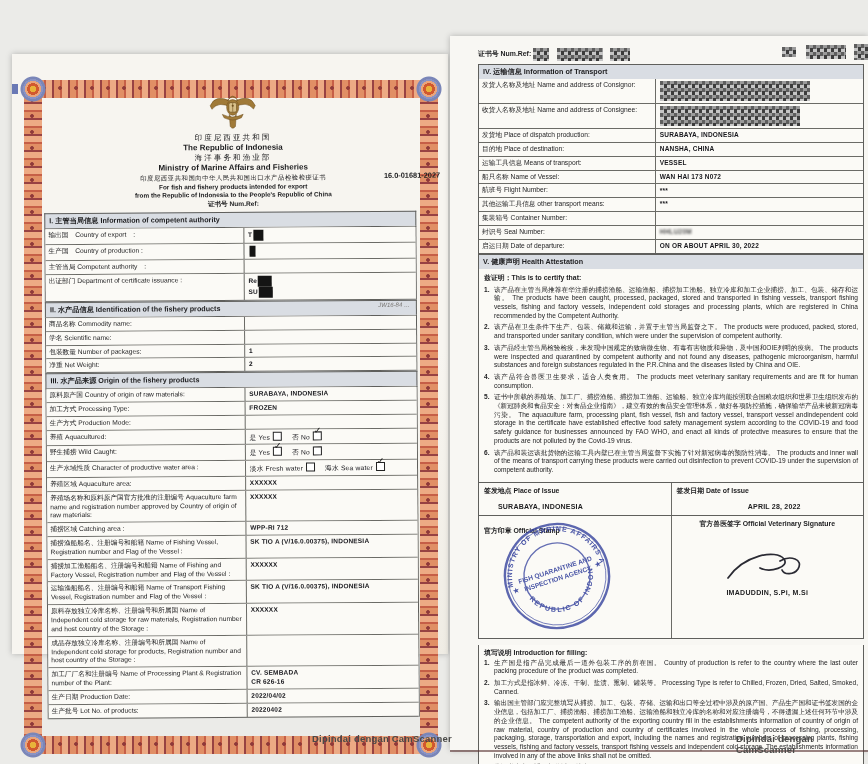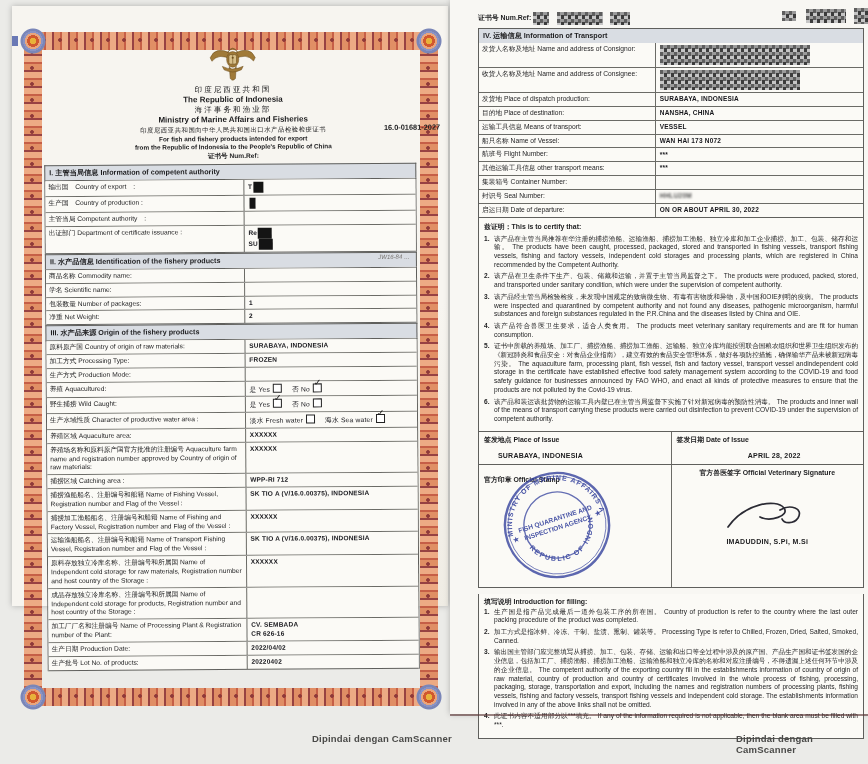--- a/index.html
+++ b/index.html
@@ -1,21 +1,21 @@
 <!DOCTYPE html>
 <html><head>
 <meta charset="utf-8">
 <style>
   html,body{margin:0;padding:0;}
   body{width:868px;height:764px;background:#ebebe8;font-family:"Liberation Sans","DejaVu Sans",sans-serif;color:#1d1d1f;}
   #canvas{position:relative;width:868px;height:764px;overflow:hidden;}
 
   
-  .page{position:absolute;background:#f6f4ef;box-shadow:0 0 6px rgba(0,0,0,.25);}
-  #page-left{left:12px;top:6px;width:436px;height:600px;background:linear-gradient(135deg,#f7f5f0 70%,#efece4);}
+  .page{position:absolute;background:#f6f4ef;box-shadow:0 0 6px rgba(0,0,0,.25);margin-top:36px;}
+  #page-left{left:12px;top:18px;width:436px;height:600px;background:linear-gradient(135deg,#f7f5f0 70%,#efece4);}
   #page-right{left:450px;top:0px;width:418px;height:714px;background:#f8f7f3;}
 
   
   .orna{position:absolute;background:
       radial-gradient(circle,#8a3030 1.5px,rgba(0,0,0,0) 2.2px),
       repeating-linear-gradient(90deg,#93393a 0 2px,#e08a5e 2px 8px,#c4583f 8px 10px,#eda77f 10px 16px);
       background-size:16px 16px,auto;opacity:.95;}
   .orna.vert{background:
       radial-gradient(circle,#8a3030 1.5px,rgba(0,0,0,0) 2.2px),
       repeating-linear-gradient(0deg,#93393a 0 2px,#e08a5e 2px 8px,#c4583f 8px 10px,#eda77f 10px 16px);
@@ -300,20 +300,21 @@
               <div class="tl">封识号 Seal Number:</div>
               <div class="tv">
                 <span class="blur">HHLU20M</span>
               </div>
             </div>
             <div class="trow">
               <div class="tl">启运日期 Date of departure:</div>
               <div class="tv">ON OR ABOUT APRIL 30, 2022</div>
             </div>
           </div>
+        <div class="sec-hdr">V. 健康声明 Health Attestation</div>
         <div class="att">
           <div class="certify">兹证明：This is to certify that:</div>
           <div>
               <div class="li">
                 <span class="n">1.</span>
                 <span class="t">该产品在主管当局推荐在华注册的捕捞渔船、运输渔船、捕捞加工渔船、独立冷库和加工企业捕捞、加工、包装、储存和运输。 The products have been caught, processed, packaged, stored and transported in fishing vessels, transport fishing vessels, fishing and factory vessels, independent cold storages and processing plants, which are registered in China recommended by the Competent Authority.</span>
               </div>
               <div class="li">
                 <span class="n">2.</span>
                 <span class="t">该产品在卫生条件下生产、包装、储藏和运输，并置于主管当局监督之下。 The products were produced, packed, stored, and transported under sanitary condition, which were under the supervision of competent authority.</span>

